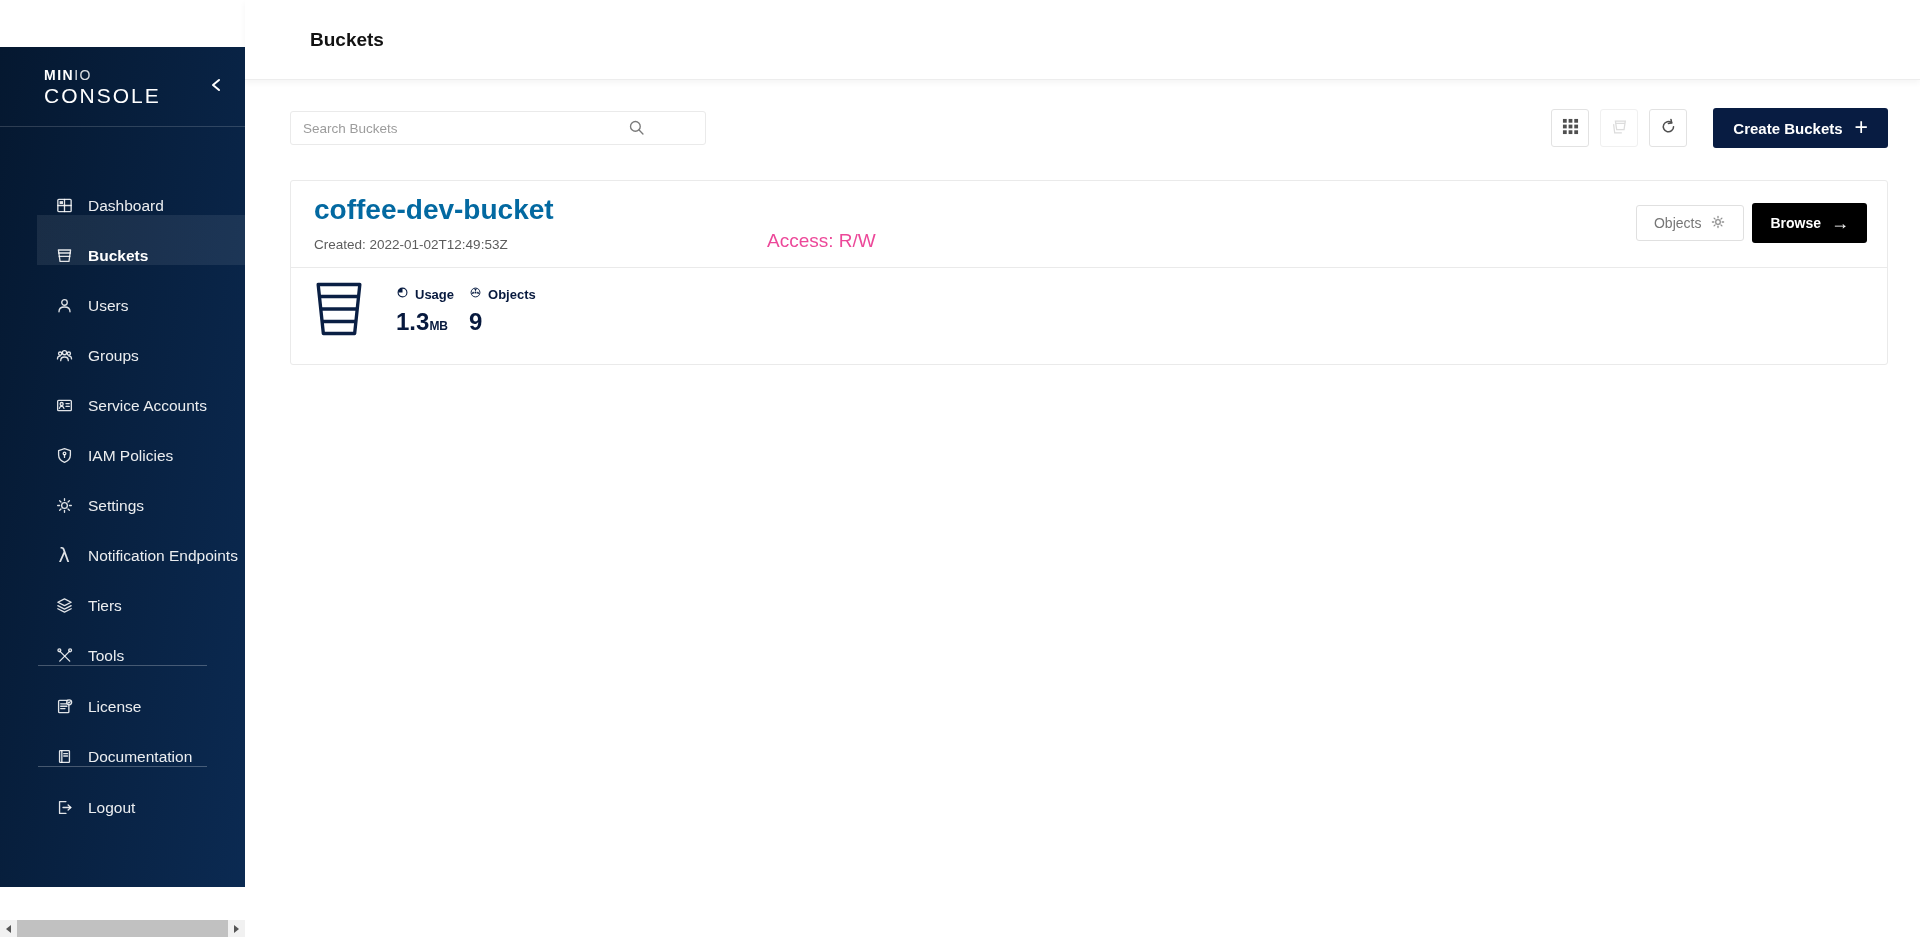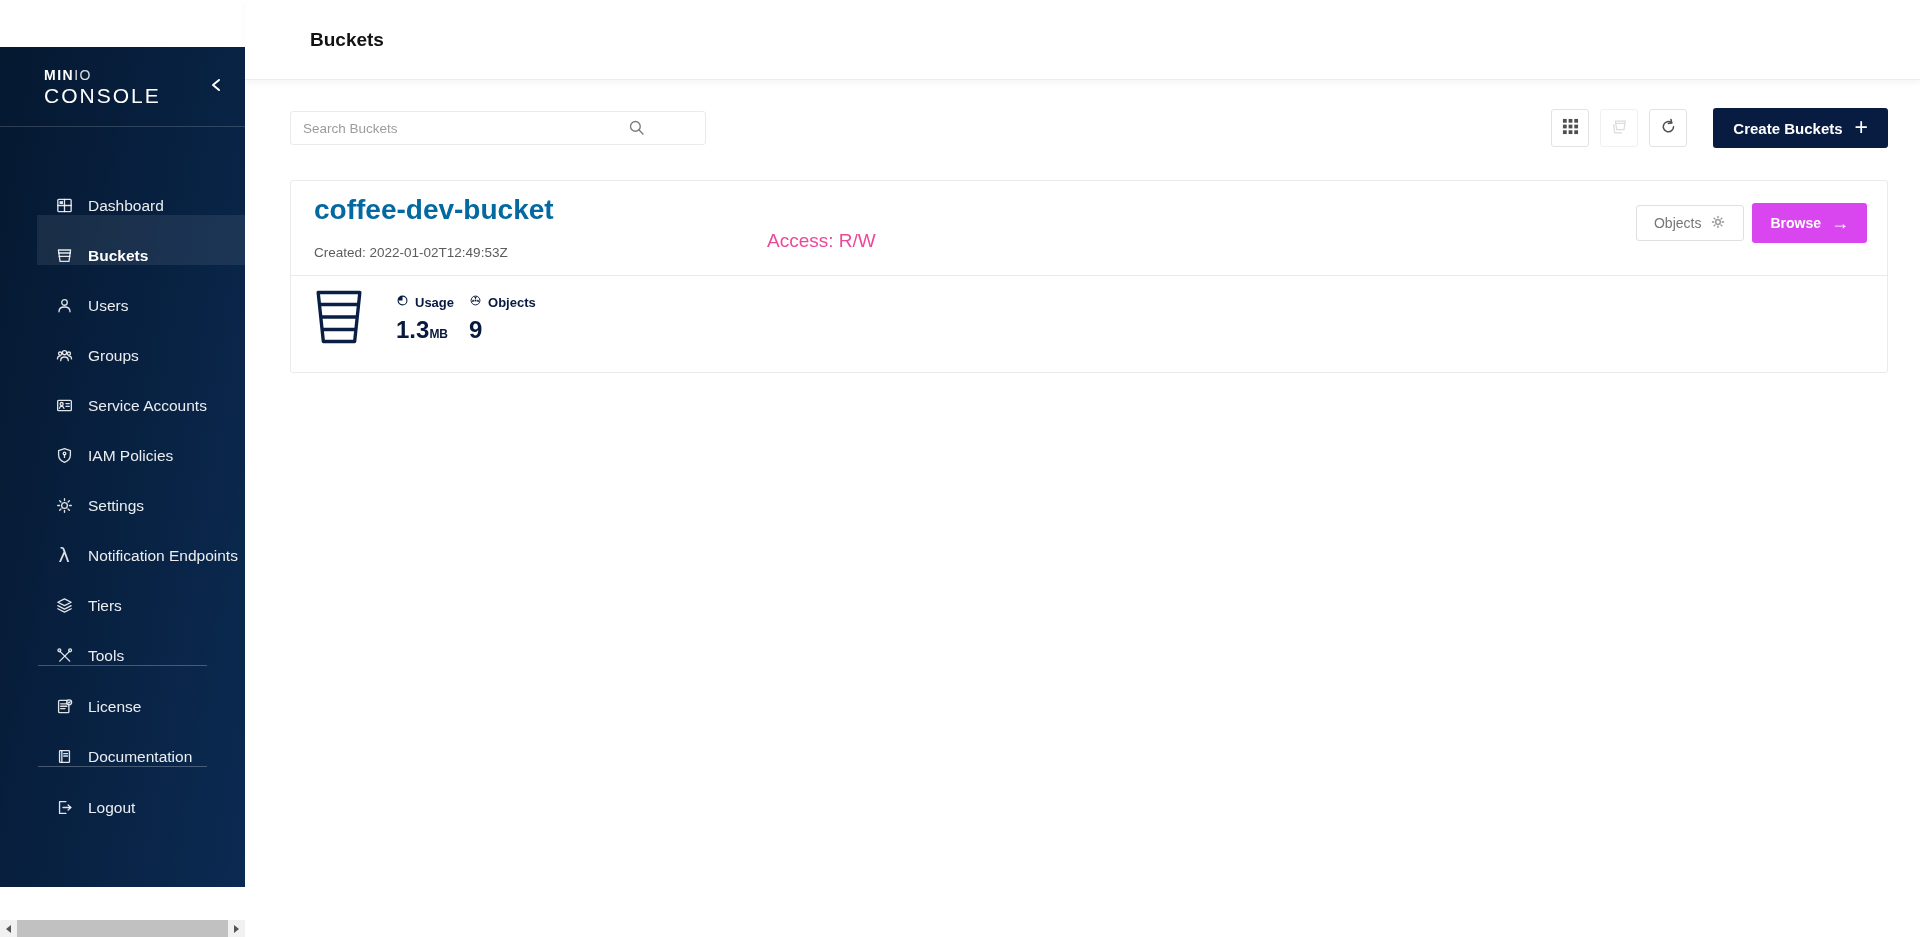--- a/index.html
+++ b/index.html
@@ -70,29 +70,29 @@
                 border:none; border-radius:3px; color:#fff; font-size:15px; font-weight:700;
                 display:flex; align-items:center; gap:12px; cursor:pointer;
                 font-family:inherit; }
   .plus-glyph { font-size:23px; font-weight:400; line-height:1; margin-top:-2px; }
 
   
   .bucket-card { margin-top:32px; background:#fff; border:1px solid #eaeaea;
                  border-radius:3px; position:relative; cursor:pointer; }
   .card-top { padding:16px 23px 14px 23px; position:relative; min-height:83px; }
   .bucket-name { font-size:28px; font-weight:700; color:#0369a1; line-height:26px; }
-  .meta-line { margin-top:22px; font-size:13.5px; line-height:16px; color:#5c5c5c; }
+  .meta-line { margin-top:14px; font-size:13.5px; line-height:16px; color:#5c5c5c; }
   .access { position:absolute; left:476px; top:52px; font-size:19px; line-height:16px;
             color:#ec4899; }
   .card-buttons { position:absolute; top:22px; right:20px; display:flex;
                   align-items:center; gap:8px; }
   .manage-btn { height:36px; padding:0 17px; background:#fff; border:1px solid #e0e0e0;
                 border-radius:3px; color:#767676; font-size:14px; display:flex;
                 align-items:center; gap:9px; cursor:pointer; font-family:inherit; }
-  .browse-btn { height:40px; padding:0 18px; background:#d946ef; border:none;
+  .browse-btn { height:40px; padding:0 18px; background:#000000; border:none;
                 border-radius:3px; color:#fff; font-size:14px; font-weight:600;
                 display:flex; align-items:center; gap:10px; cursor:pointer;
                 font-family:inherit; }
   .arrow-glyph { font-size:18px; line-height:1; font-weight:400; }
   .card-divider { height:1px; background:#eaeaea; }
   .card-stats { padding:12px 23px 22px 23px; display:flex; align-items:flex-start; }
   .metric { padding-top:6px; }
   .metric.first { margin-left:32px; }
   .metric + .metric { margin-left:15px; }
   .metric-label { display:flex; align-items:center; gap:6px; font-size:13px;

